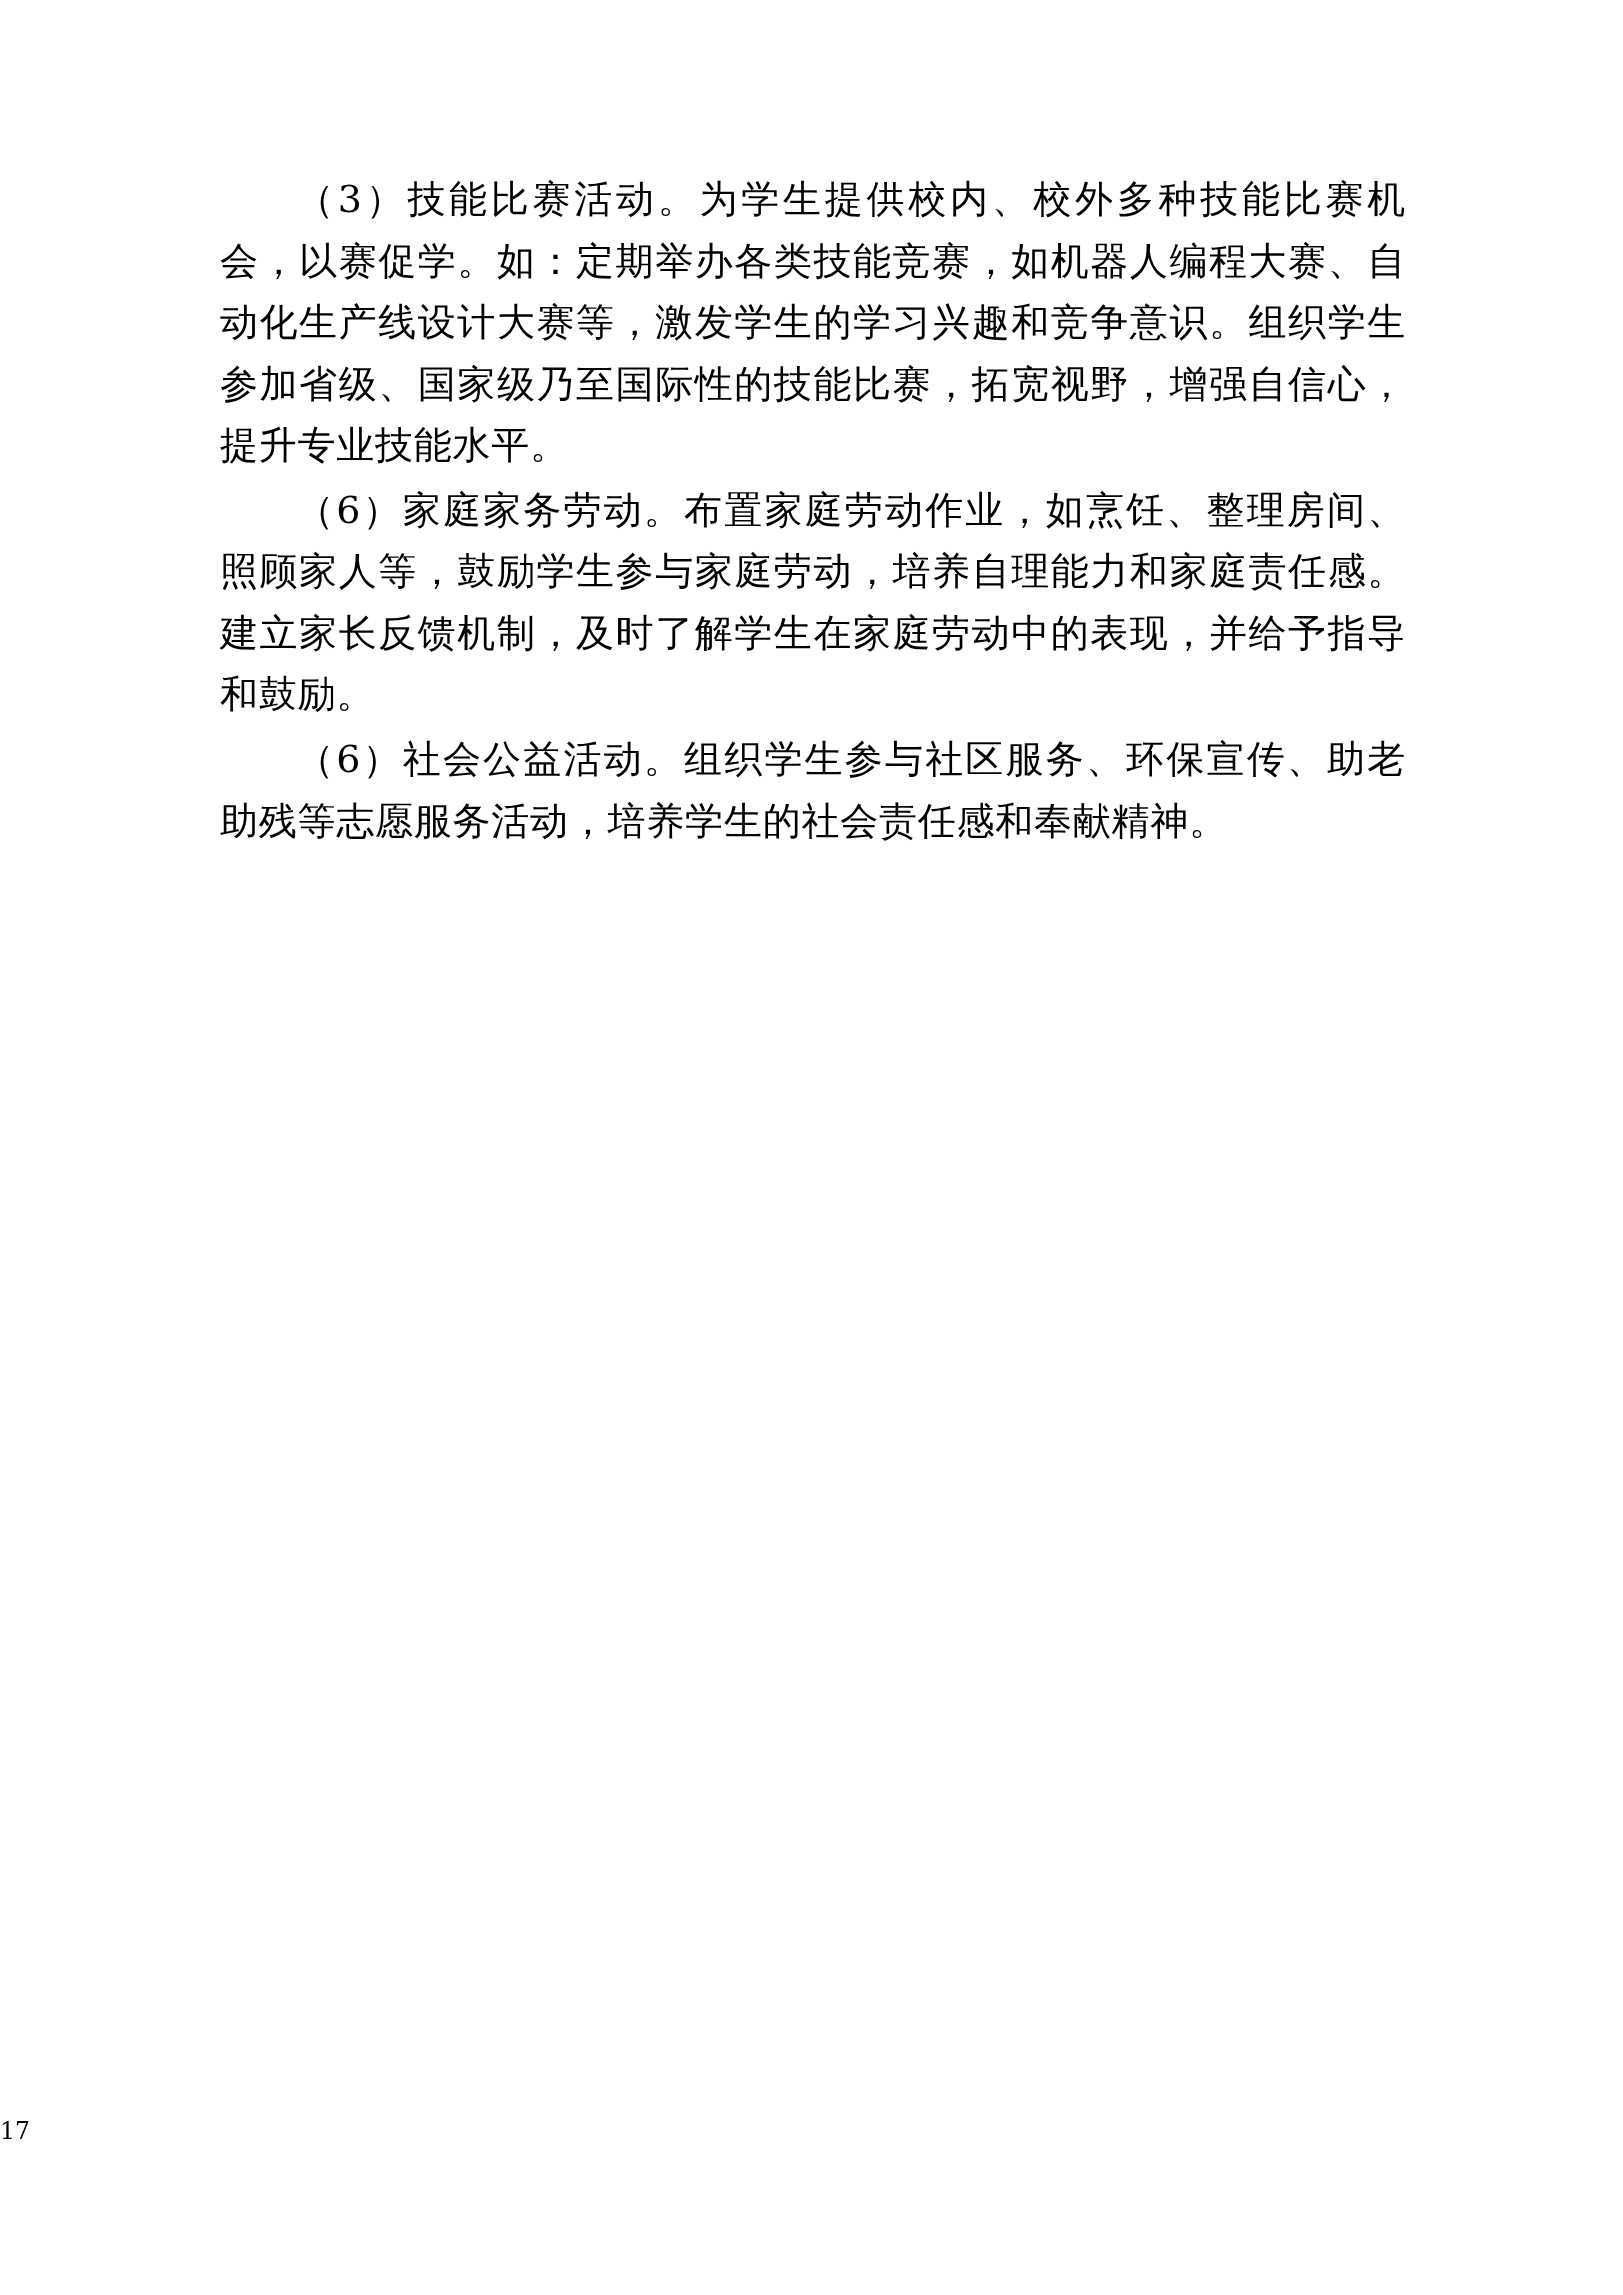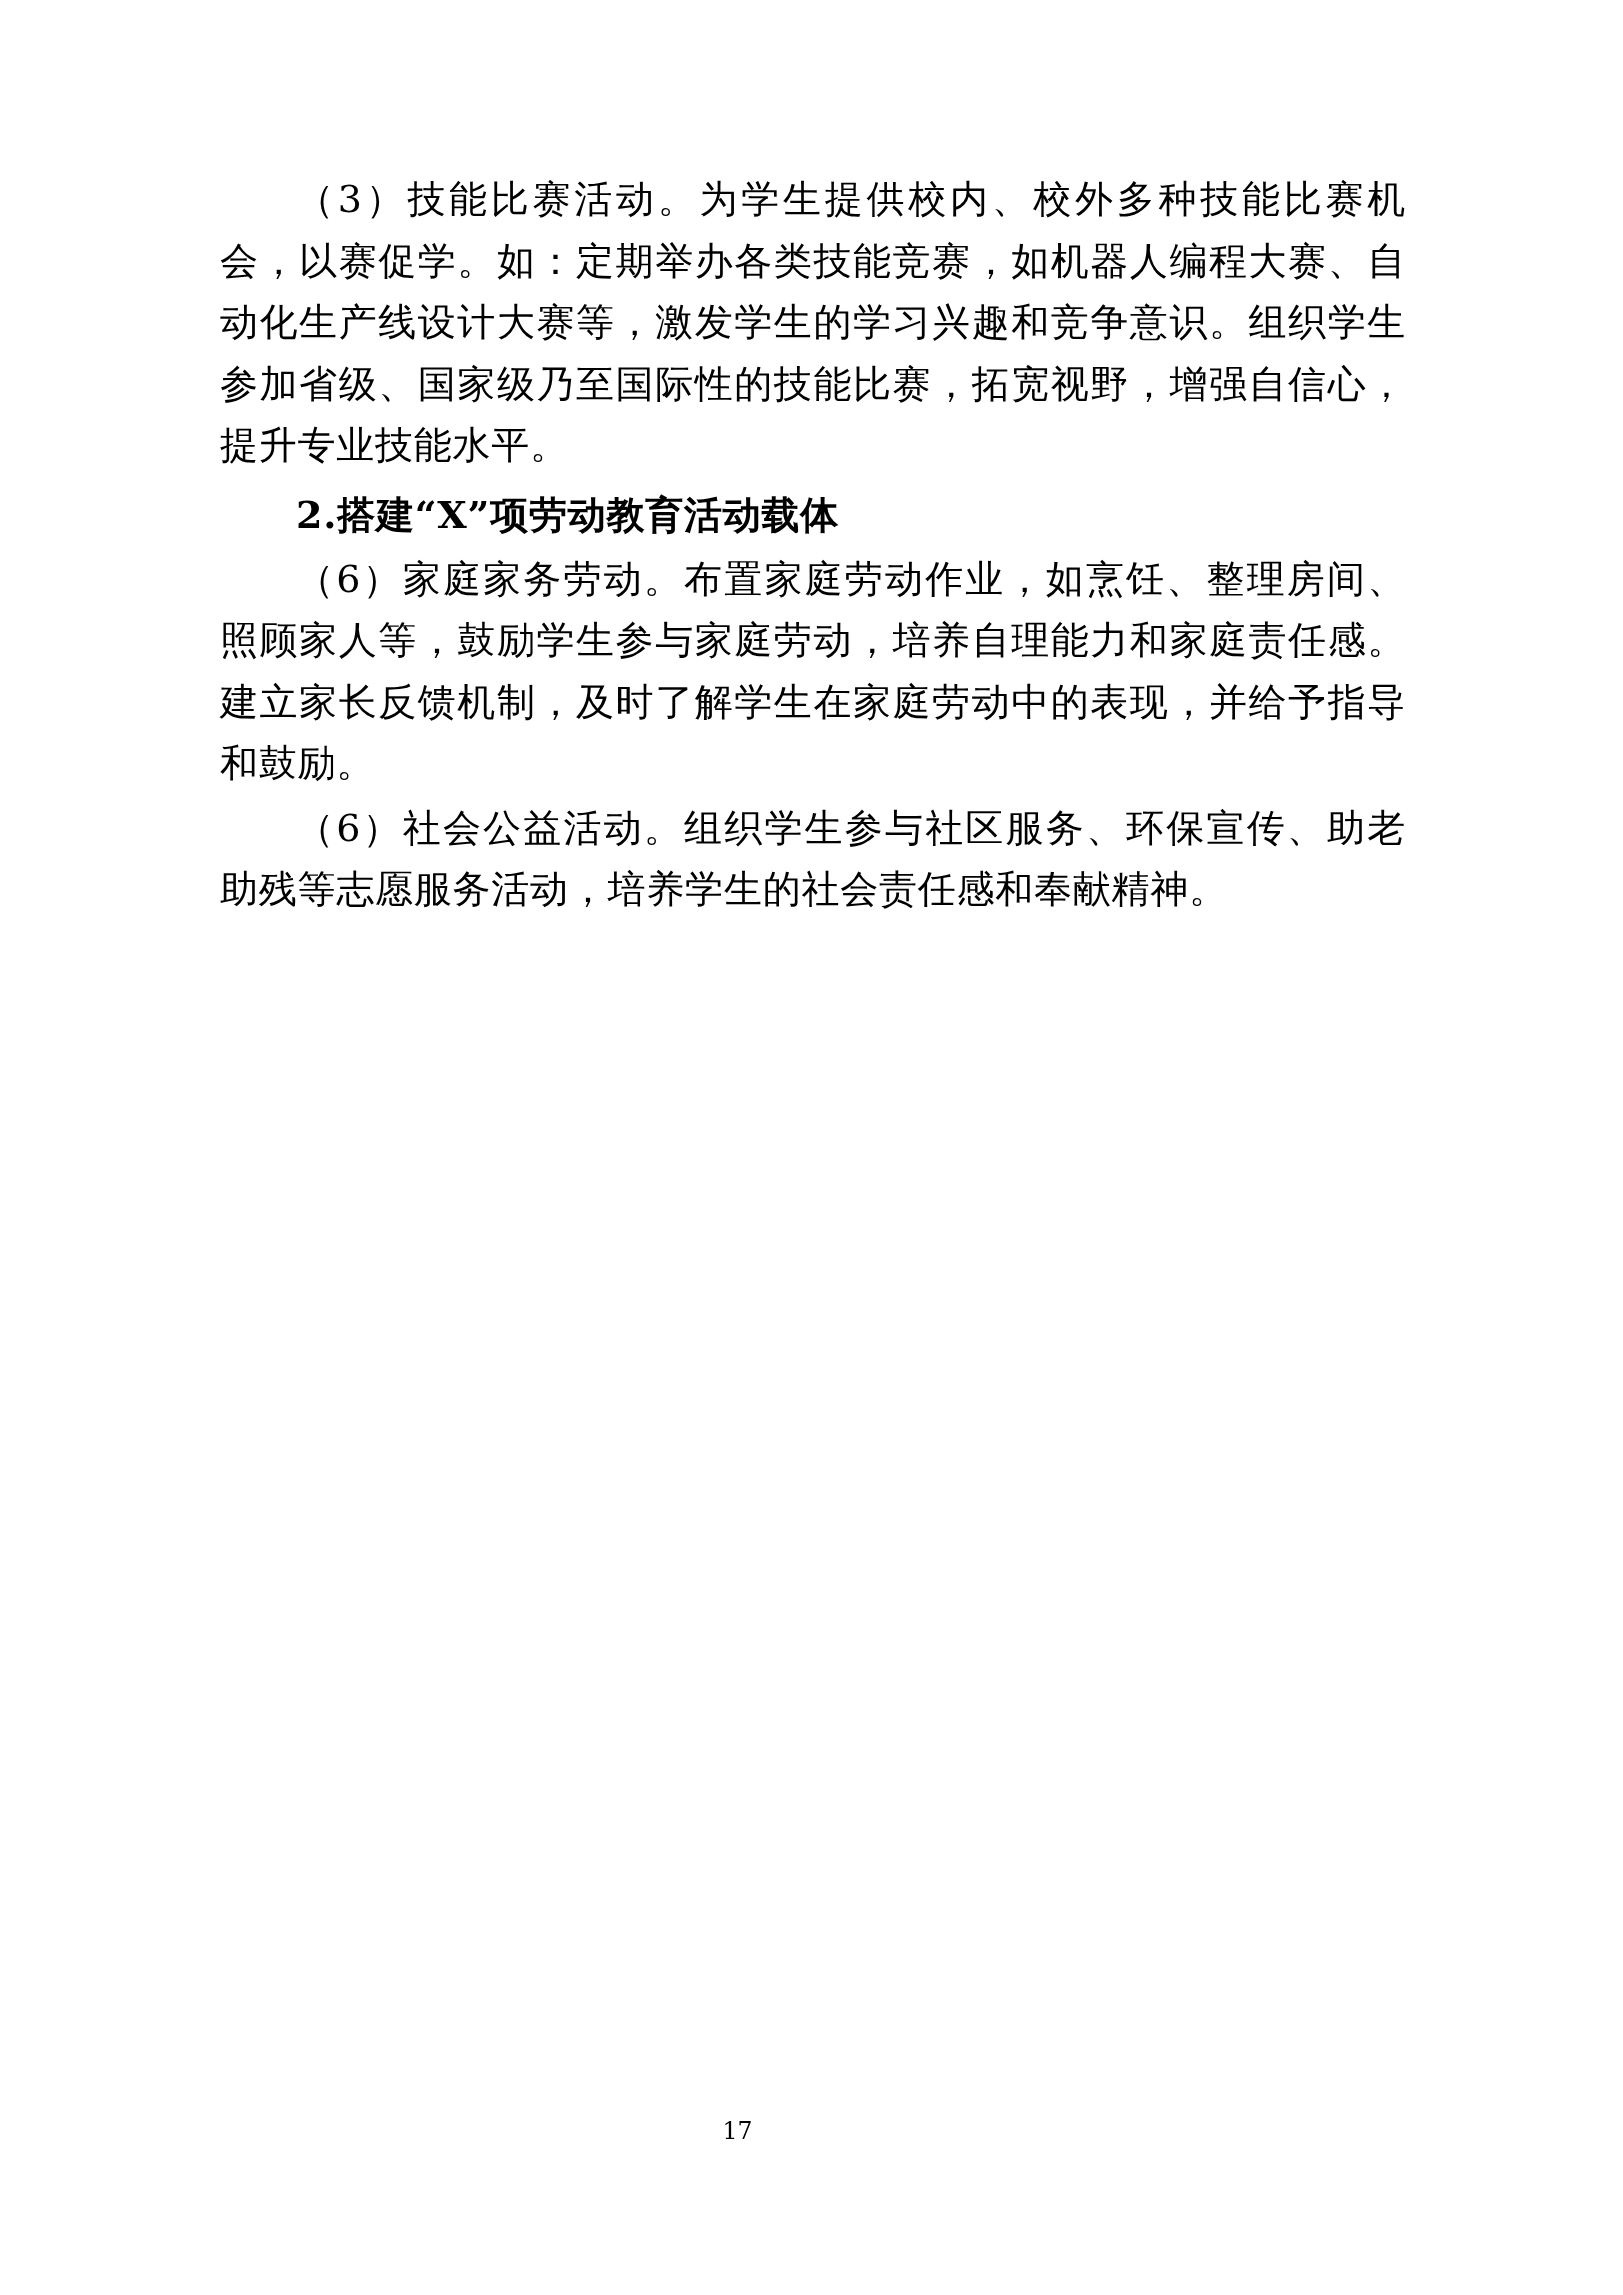--- a/index.html
+++ b/index.html
@@ -39,35 +39,33 @@
     font-weight: bold;
     margin: 7.2px 0 3.1px 0;
     text-indent: 2em;
     letter-spacing: 0.02em;
   }
   .pagenum {
     position: absolute;
     left: 0;
     right: 0;
     top: 2117px;
-    text-align: center;
     font-size: 23.5px;
     font-family: "DejaVu Serif", "Liberation Serif", serif;
     color: #000000;
   }
 </style>
 </head>
 <body>
 
 <div class="page">
   <div class="content">
 
     <p class="para">（3）技能比赛活动。为学生提供校内、校外多种技能比赛机会，以赛促学。如：定期举办各类技能竞赛，如机器人编程大赛、自动化生产线设计大赛等，激发学生的学习兴趣和竞争意识。组织学生参加省级、国家级乃至国际性的技能比赛，拓宽视野，增强自信心，提升专业技能水平。</p>
 
-    <p class="heading">2.搭建“X”项劳动教育活动载体</p>
 
 
 
 
 
     <p class="para">（6）家庭家务劳动。布置家庭劳动作业，如烹饪、整理房间、照顾家人等，鼓励学生参与家庭劳动，培养自理能力和家庭责任感。建立家长反馈机制，及时了解学生在家庭劳动中的表现，并给予指导和鼓励。</p>
 
     <p class="para">（6）社会公益活动。组织学生参与社区服务、环保宣传、助老助残等志愿服务活动，培养学生的社会责任感和奉献精神。</p>
 
   </div>

